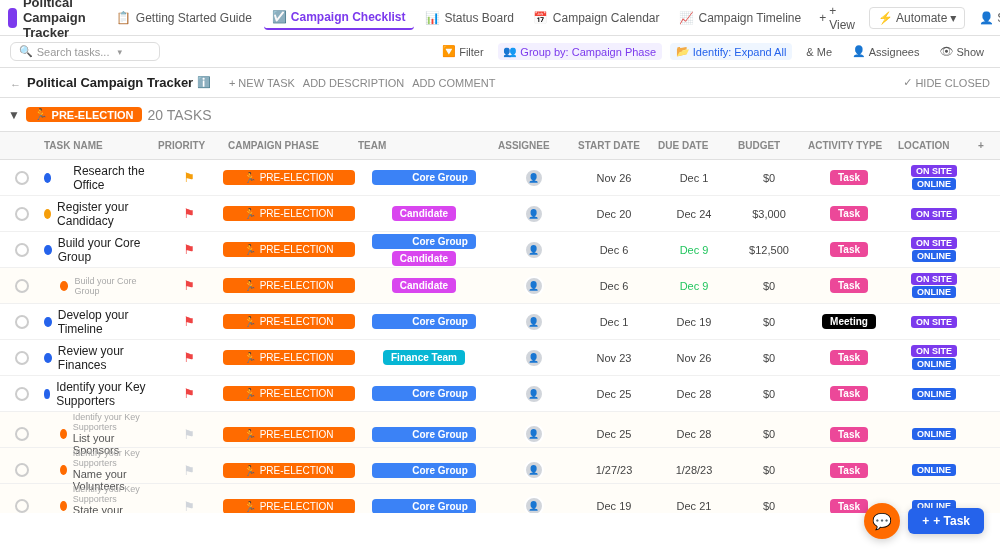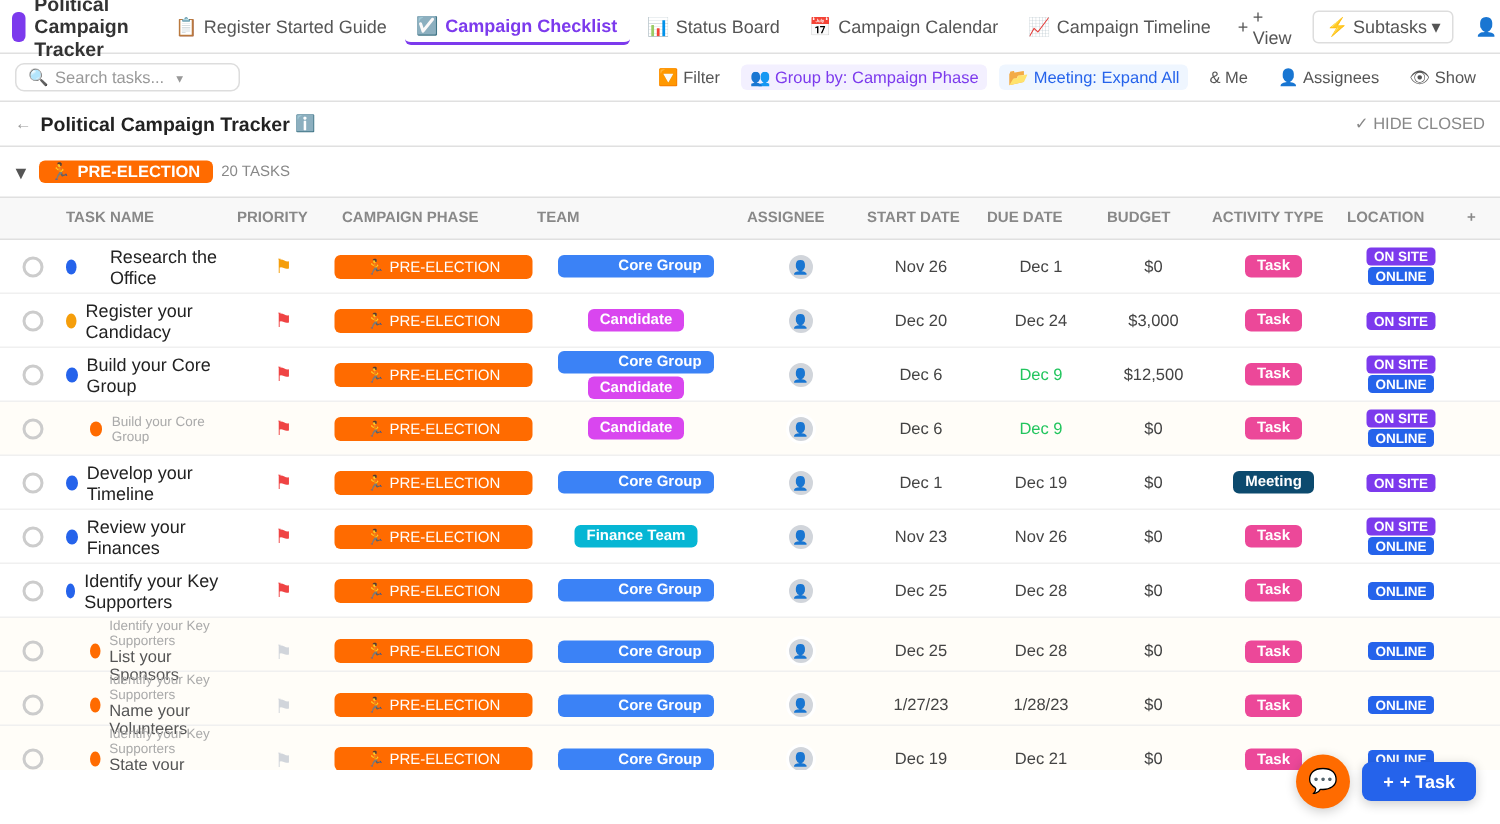--- a/index.html
+++ b/index.html
@@ -49,21 +49,21 @@
 
     
     .table-container { overflow-y: auto; height: calc(549px - 36px - 32px - 30px - 36px); }
     .group-header {
       display: flex; align-items: center; height: 34px;
       background: #fff; border-bottom: 1px solid #e0e0e0;
       padding: 0 8px; gap: 6px; position: sticky; top: 0; z-index: 10;
     }
     .group-collapse { color: #555; cursor: pointer; font-size: 12px; }
     .group-badge { background: #ff6b00; color: #fff; font-size: 11px; font-weight: 700; padding: 1px 8px; border-radius: 4px; display: flex; align-items: center; gap: 4px; }
-    .group-count { font-size: 10px; color: #888; }
+    .group-count { font-size: 14px; color: #888; }
     .col-headers {
       display: grid;
       grid-template-columns: 36px 1fr 70px 130px 140px 80px 80px 80px 70px 90px 80px 22px;
       height: 28px; background: #f8f8f8; border-bottom: 1px solid #e0e0e0;
       align-items: center; padding: 0 4px;
       font-size: 10px; color: #888; font-weight: 600; text-transform: uppercase;
       position: sticky; top: 34px; z-index: 9;
     }
     .col-header { padding: 0 4px; }
 
@@ -104,21 +104,21 @@
     .assignee-avatar { width: 20px; height: 20px; border-radius: 50%; background: #d1d5db; border: 2px solid #fff; display: flex; align-items: center; justify-content: center; font-size: 9px; color: #555; }
 
     .date-cell { font-size: 11px; color: #444; text-align: center; }
     .date-cell.green { color: #22c55e; }
 
     .budget-cell { font-size: 11px; color: #444; text-align: center; }
 
     .act-type-cell { display: flex; align-items: center; justify-content: center; }
     .act-badge { font-size: 10px; padding: 2px 8px; border-radius: 4px; font-weight: 600; white-space: nowrap; }
     .act-badge.task { background: #ec4899; color: #fff; }
-    .act-badge.meeting { background: #0c4a6e; color: #fff; }
+    .act-badge.meeting { background: #000000; color: #fff; }
 
     .loc-cell { display: flex; align-items: center; justify-content: center; flex-direction: column; gap: 1px; }
     .loc-badge { font-size: 9px; padding: 1px 5px; border-radius: 3px; font-weight: 700; white-space: nowrap; }
     .loc-badge.onsite { background: #7c3aed; color: #fff; }
     .loc-badge.online { background: #2563eb; color: #fff; }
 
     .add-col { display: flex; align-items: center; justify-content: center; cursor: pointer; color: #bbb; font-size: 14px; }
 
     
     .bottom-bar {
@@ -131,21 +131,21 @@
 </head>
 <body>
 
 <div class="top-nav">
   <div class="logo">
     <div class="logo-icon"></div>
     <span>Political Campaign Tracker</span>
   </div>
   <div class="nav-tab">
     <span>📋</span>
-    <span>Register Started Guide</span>
+    <span>Getting Started Guide</span>
   </div>
   <div class="nav-tab active">
     <span>☑️</span>
     <span>Campaign Checklist</span>
   </div>
   <div class="nav-tab">
     <span>📊</span>
     <span>Status Board</span>
   </div>
   <div class="nav-tab">
@@ -156,21 +156,21 @@
     <span>📈</span>
     <span>Campaign Timeline</span>
   </div>
   <div class="nav-right">
     <div class="view-btn">
       <span>+</span>
       <span>+ View</span>
     </div>
     <div class="automate-btn">
       <span>⚡</span>
-      <span>Subtasks</span>
+      <span>Automate</span>
       <span>▾</span>
     </div>
     <div class="si-btn">
       <span>👤</span>
       <span>St...</span>
     </div>
   </div>
 </div>
 
 <div class="second-bar">
@@ -183,21 +183,21 @@
     <div class="filter-btn">
       <span>🔽</span>
       <span>Filter</span>
     </div>
     <div class="group-btn">
       <span>👥</span>
       <span>Group by: Campaign Phase</span>
     </div>
     <div class="subtasks-btn">
       <span>📂</span>
-      <span>Meeting: Expand All</span>
+      <span>Identify: Expand All</span>
     </div>
     <div class="filter-btn">
       <span>&amp; Me</span>
     </div>
     <div class="filter-btn">
       <span>👤</span>
       <span>Assignees</span>
     </div>
     <div class="filter-btn">
       <span>👁</span>
@@ -205,20 +205,25 @@
     </div>
   </div>
 </div>
 
 <div class="breadcrumb-bar">
   <span class="bc-arrow">←</span>
   <span class="bc-title">
     <span>Political Campaign Tracker</span>
     <span class="bc-info">ℹ️</span>
   </span>
+  <div class="bc-actions">
+    <span class="bc-action-btn">+ NEW TASK</span>
+    <span class="bc-action-btn">ADD DESCRIPTION</span>
+    <span class="bc-action-btn">ADD COMMENT</span>
+  </div>
   <div class="bc-right">
     <div class="hide-closed">
       <span>✓</span>
       <span>HIDE CLOSED</span>
     </div>
   </div>
 </div>
 
 <div class="table-container">
 

